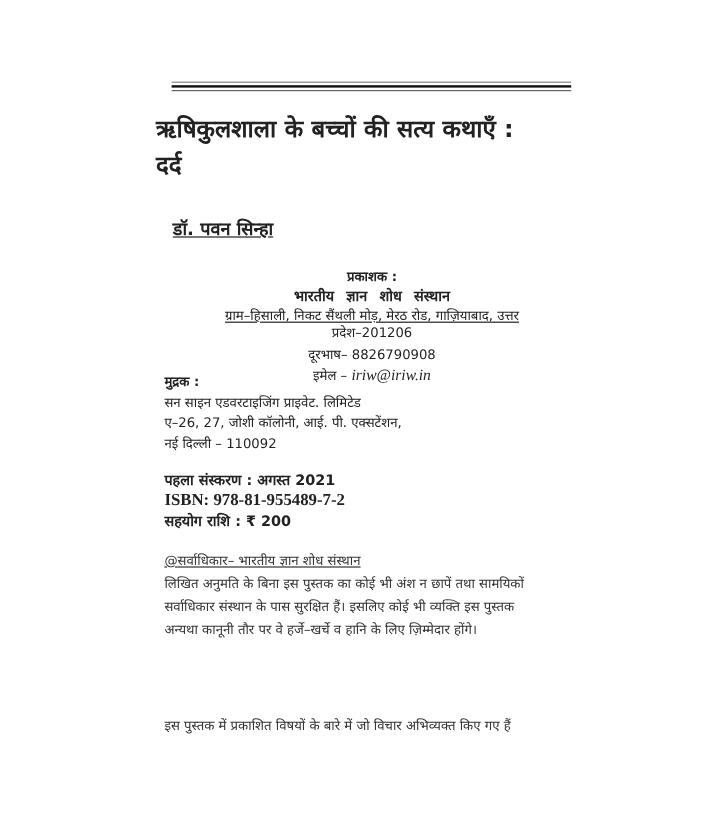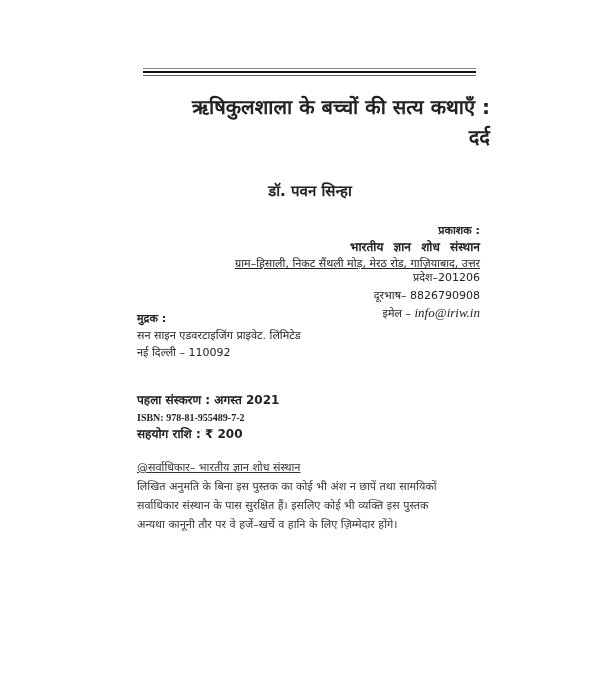--- a/index.html
+++ b/index.html
@@ -1,21 +1,21 @@
 <!DOCTYPE html>
 <html><head>
 <meta charset="utf-8">
 <style>
   html, body { margin:0; padding:0; background:#ffffff; }
   body { width:600px; height:700px; position:relative; overflow:hidden; font-family:"DejaVu Sans", sans-serif; color:#222; }
   .page { position:absolute; left:0; top:0; width:600px; height:700px; }
   .rule { position:absolute; left:143px; width:333px; }
-  .title { position:absolute; left:130px; width:360px; top:92px; text-align:right; font-size:20px; font-weight:bold; line-height:30px; color:#222; }
-  .author { position:absolute; left:130px; width:360px; top:180px; text-align:center; font-size:15px; font-weight:bold; }
-  .center-block { position:absolute; left:140px; width:340px; text-align:right; font-size:11px; line-height:14px; }
+  .title { position:absolute; left:130px; width:360px; top:92px; text-align:left; font-size:20px; font-weight:bold; line-height:30px; color:#222; }
+  .author { position:absolute; left:144px; width:360px; top:180px; font-size:15px; font-weight:bold;text-decoration:underline; }
+  .center-block { position:absolute; left:140px; width:340px; text-align:center; font-size:11px; line-height:14px; }
   .left { position:absolute; left:137px; font-size:11px; line-height:17px; }
   .bold { font-weight:bold; }
   .para { position:absolute; left:137px; width:340px; font-size:11px; line-height:19px; color:#333; }
   .italic { font-family:"Liberation Serif", serif; font-style:italic; font-size:13px; }
 </style>
 </head>
 <body>
 
 <div class="page">
 
@@ -36,40 +36,42 @@
     <div class="bold" style="font-size:11px;line-height:17px;">प्रकाशक :</div>
     <div class="bold" style="font-size:12px;line-height:17px;word-spacing:6px;">भारतीय ज्ञान शोध संस्थान</div>
     <div style="margin-top:1px;text-decoration:underline;">ग्राम–हिसाली, निकट सैंथली मोड़, मेरठ रोड, गाज़ियाबाद, उत्तर</div>
     <div>प्रदेश–201206</div>
     <div style="margin-top:4px;">
       <span>दूरभाष–</span>
       <span>8826790908</span>
     </div>
     <div style="margin-top:3px;">
       <span>इमेल –</span>
-      <span class="italic">info@iriw.in</span>
+      <span class="italic">iriw@iriw.in</span>
     </div>
   </div>
 
   <div class="left" style="top:310px;">
     <div class="bold">मुद्रक :</div>
     <div>सन साइन एडवरटाइजिंग प्राइवेट. लिमिटेड</div>
+    <div>ए–26, 27, जोशी कॉलोनी, आई. पी. एक्सटेंशन,</div>
     <div>नई दिल्ली – 110092</div>
   </div>
 
   <div class="left bold" style="top:392px;font-size:12px;line-height:17px;">
     <div>पहला संस्करण : अगस्त 2021</div>
-    <div style="font-family:'Liberation Serif', serif;font-size:10px;">ISBN: 978-81-955489-7-2</div>
+    <div style="font-family:'Liberation Serif', serif;font-size:14px;">ISBN: 978-81-955489-7-2</div>
     <div>सहयोग राशि : ₹ 200</div>
   </div>
 
   <div class="para" style="top:460px;line-height:16px;text-decoration:underline;">@सर्वाधिकार– भारतीय ज्ञान शोध संस्थान</div>
 
   <div class="para" style="top:477px;">
     <div>लिखित अनुमति के बिना इस पुस्तक का कोई भी अंश न छापें तथा सामयिकों</div>
     <div>सर्वाधिकार संस्थान के पास सुरक्षित हैं। इसलिए कोई भी व्यक्ति इस पुस्तक</div>
     <div>अन्यथा कानूनी तौर पर वे हर्जे–खर्चे व हानि के लिए ज़िम्मेदार होंगे।</div>
   </div>
 
   <div class="para" style="top:595px;">
+    <div>इस पुस्तक में प्रकाशित विषयों के बारे में जो विचार अभिव्यक्त किए गए हैं</div>
   </div>
 
 </div>
 
 </body></html>

